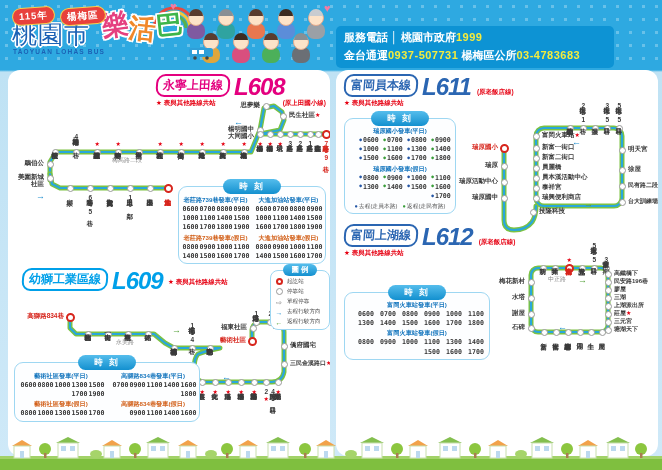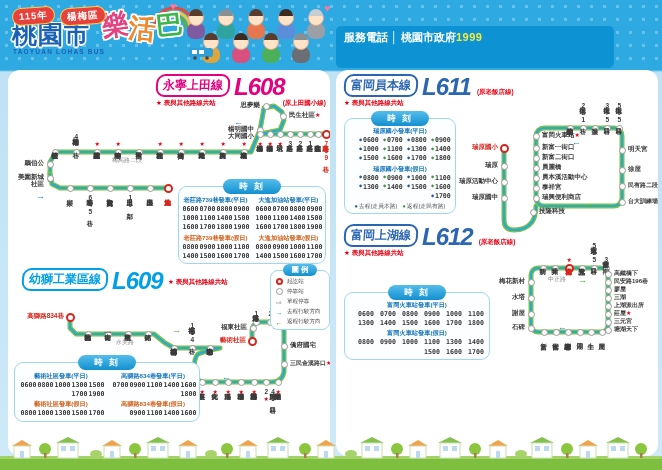--- a/index.html
+++ b/index.html
@@ -8,21 +8,21 @@
     background:linear-gradient(#2ea9e1 0,#2ea9e1 70px,#bfe2f4 72px,#cfe9f8 100%);}
   .dots{position:absolute;left:0;top:0;width:662px;height:70px;z-index:0;
     background-image:radial-gradient(rgba(255,255,255,.28) 1.5px,transparent 1.6px);
     background-size:13px 13px;}
   
   .panel{position:absolute;top:70px;width:322px;height:386px;background:#fff;border-radius:12px;overflow:hidden;z-index:1;}
   .panel-l{left:8px;} .panel-r{left:336px;}
   
   .badge{position:absolute;background:#e8413c;color:#fff;font-size:9.5px;font-weight:bold;
     padding:1.5px 6px;border-radius:9px;border:1.8px solid #f7d14b;transform:rotate(-4deg);letter-spacing:1px;z-index:3;}
-  .cityname{position:absolute;left:12px;top:18px;font-size:25px;font-weight:700;color:#1b62b5;z-index:2;letter-spacing:1px;
+  .cityname{position:absolute;left:12px;top:18px;font-size:25px;font-weight:400;color:#1b62b5;z-index:2;letter-spacing:1px;
     text-shadow:-1.5px 0 #fff,1.5px 0 #fff,0 -1.5px #fff,0 1.5px #fff,1px 1px #fff,-1px -1px #fff,1px -1px #fff,-1px 1px #fff;}
   .citysub{position:absolute;left:13px;top:48px;font-size:6.5px;font-weight:bold;color:#1b62b5;letter-spacing:1.2px;z-index:2;}
   .brand{position:absolute;left:102px;top:12px;display:flex;z-index:2;}
   .bch{font-size:27px;font-weight:800;line-height:1;
     text-shadow:-1.5px 0 #fff,1.5px 0 #fff,0 -1.5px #fff,0 1.5px #fff,1.5px 1.5px #fff,-1.5px -1.5px #fff,1.5px -1.5px #fff,-1.5px 1.5px #fff;}
   .bch.bp{color:#e5407f;transform:rotate(-8deg);}
   .bch.bo{color:#f0882a;transform:rotate(6deg) translateY(4px);}
   .bch.bg{color:#3eb54a;transform:rotate(-6deg);}
   .rainbow{position:absolute;left:150px;top:2px;z-index:1;}
   .busicon{position:absolute;left:188px;top:46px;z-index:3;}
@@ -173,20 +173,24 @@
         <path d="M118,36 a7,7 0 0 1 14,0" fill="#8a8f94"></path>
       </g>
   </svg>
 
   <div class="contact">
     <div>
       <span>服務電話</span>
       <span>│</span>
       <span>桃園市政府</span><span class="num">1999</span>
     </div>
+    <div>
+      <span>金台通運</span><span class="num">0937-507731</span>
+      <span>楊梅區公所</span><span class="num">03-4783683</span>
+    </div>
   </div>
 
   <div class="panel panel-l">
     <svg class="roads" width="322" height="386">
       <path d="M42,110 L42,92 L48,82 L243,82 L252,60 L256,38 L266,36 L274,42 L276,50 L272,60 L252,64 L318,64" fill="none" stroke="#7cc242" stroke-width="5" stroke-linejoin="round" stroke-linecap="round"></path>
       <path d="M42,110 L42,92 L48,82 L243,82 L252,60 L256,38 L266,36 L274,42 L276,50 L272,60 L252,64 L318,64" fill="none" stroke="#29a7dc" stroke-width="2.2" stroke-linejoin="round" stroke-linecap="round"></path>
       <path d="M42,104 L44,114 L52,118 L160,118" fill="none" stroke="#7cc242" stroke-width="5" stroke-linejoin="round" stroke-linecap="round"></path>
       <path d="M42,104 L44,114 L52,118 L160,118" fill="none" stroke="#29a7dc" stroke-width="2.2" stroke-linejoin="round" stroke-linecap="round"></path>
       <path d="M62,247 L62,258 L68,264 L146,264 L157,273 L166,278 L212,278 Q200,280 190,284 Q186,288 186,300 Q186,309 194,312 L264,312 Q274,312 276,302 L276,262 Q276,253 266,252 L252,252 Q245,253 244,260 L244,271" fill="none" stroke="#7cc242" stroke-width="5" stroke-linejoin="round" stroke-linecap="round"></path>
       <path d="M62,247 L62,258 L68,264 L146,264 L157,273 L166,278 L212,278 Q200,280 190,284 Q186,288 186,300 Q186,309 194,312 L264,312 Q274,312 276,302 L276,262 Q276,253 266,252 L252,252 Q245,253 244,260 L244,271" fill="none" stroke="#29a7dc" stroke-width="2.2" stroke-linejoin="round" stroke-linecap="round"></path>

